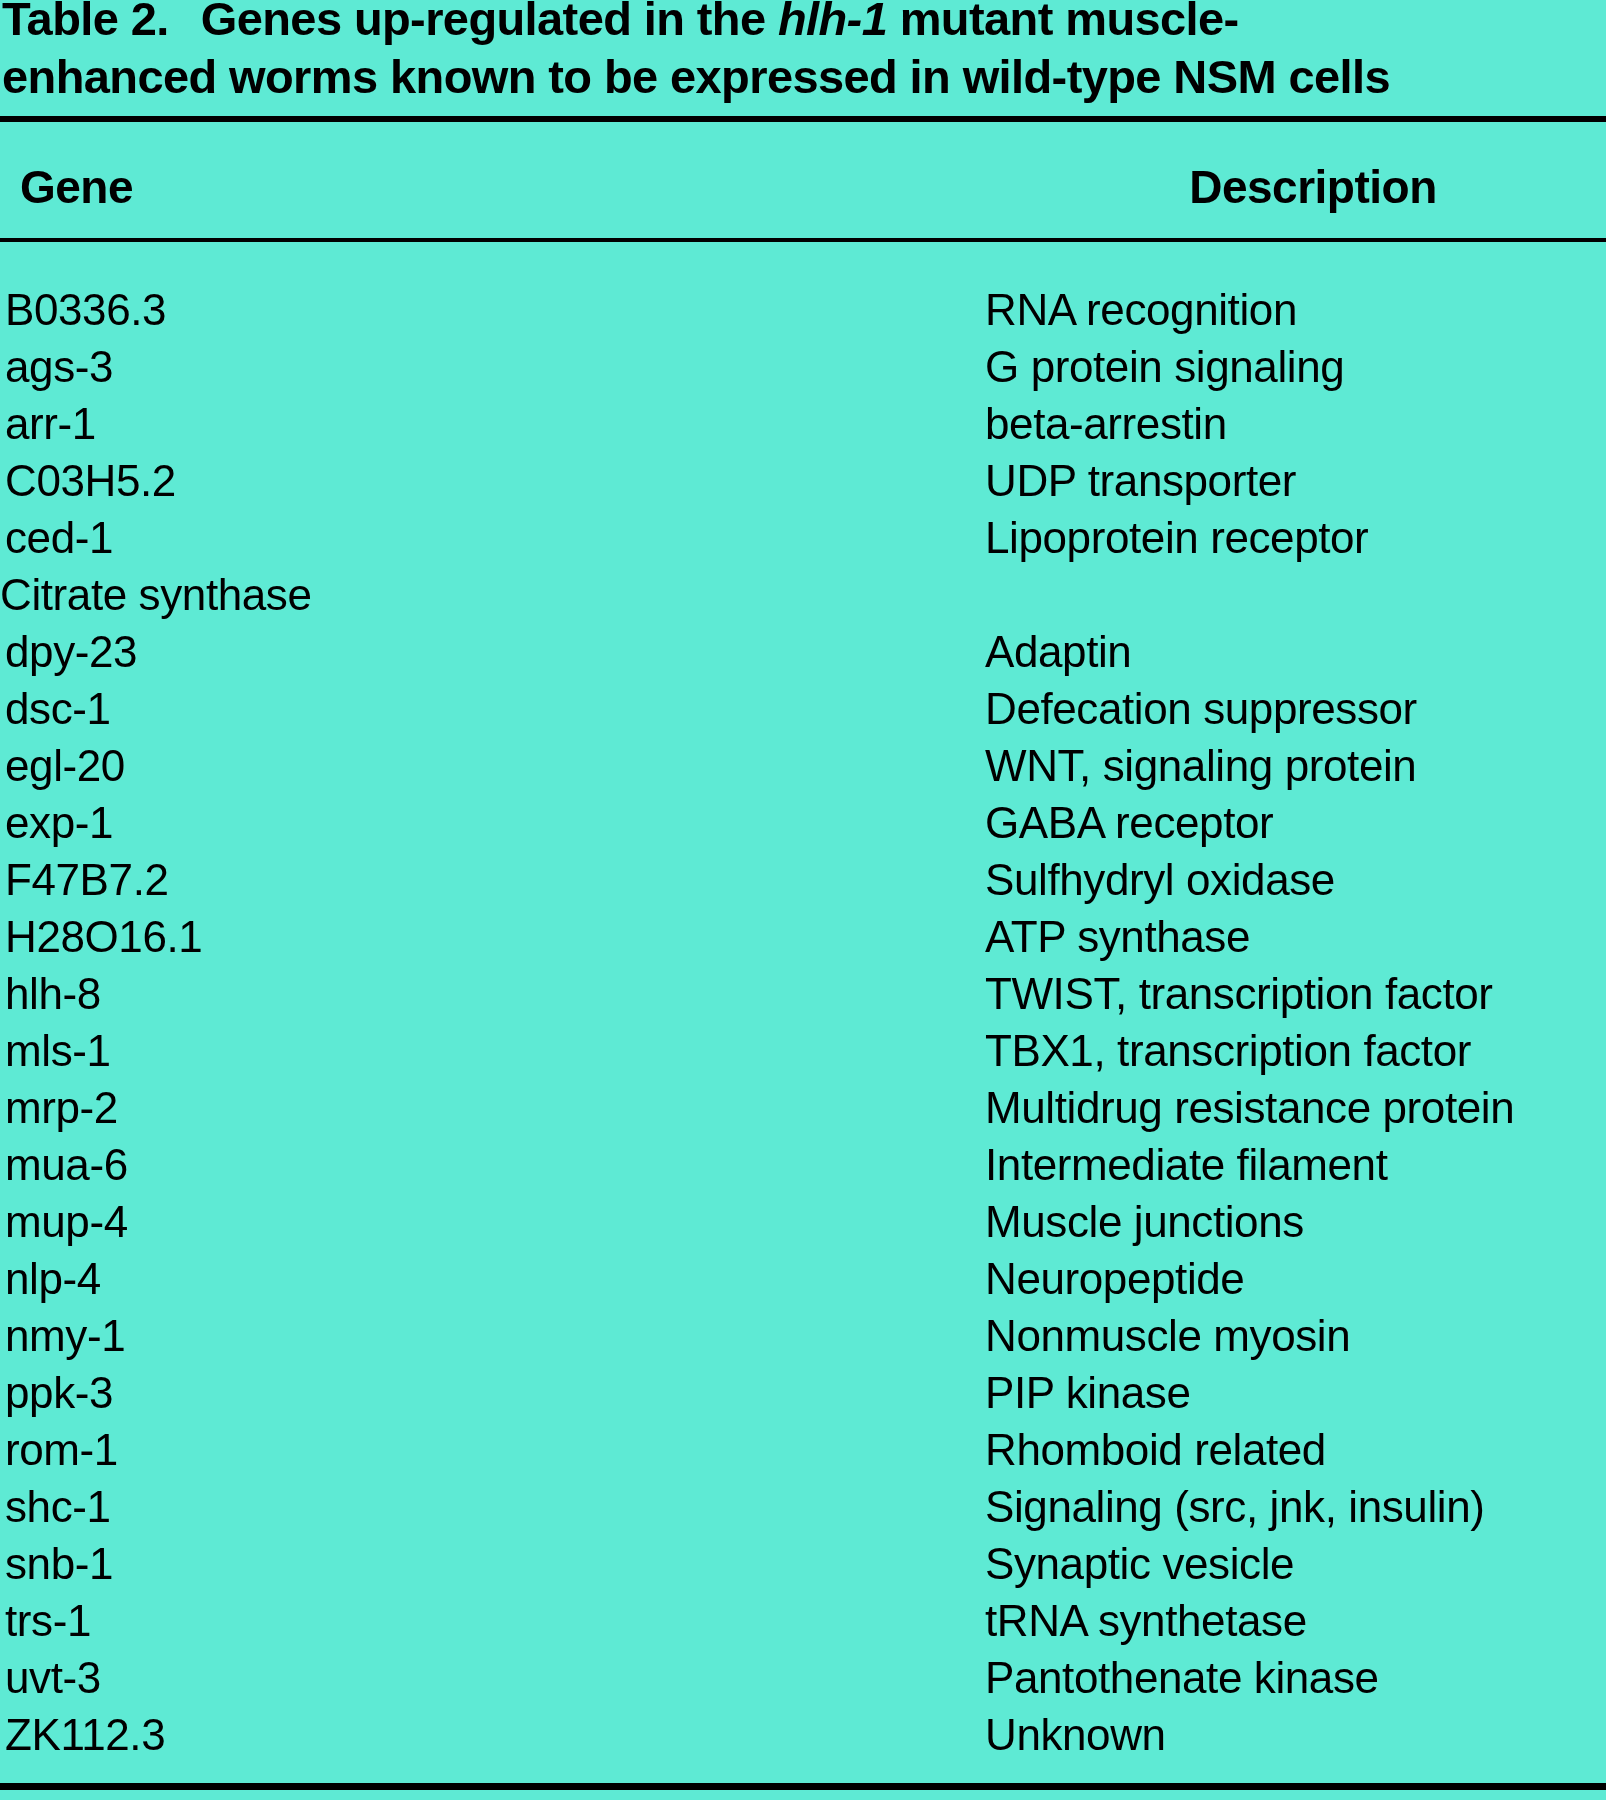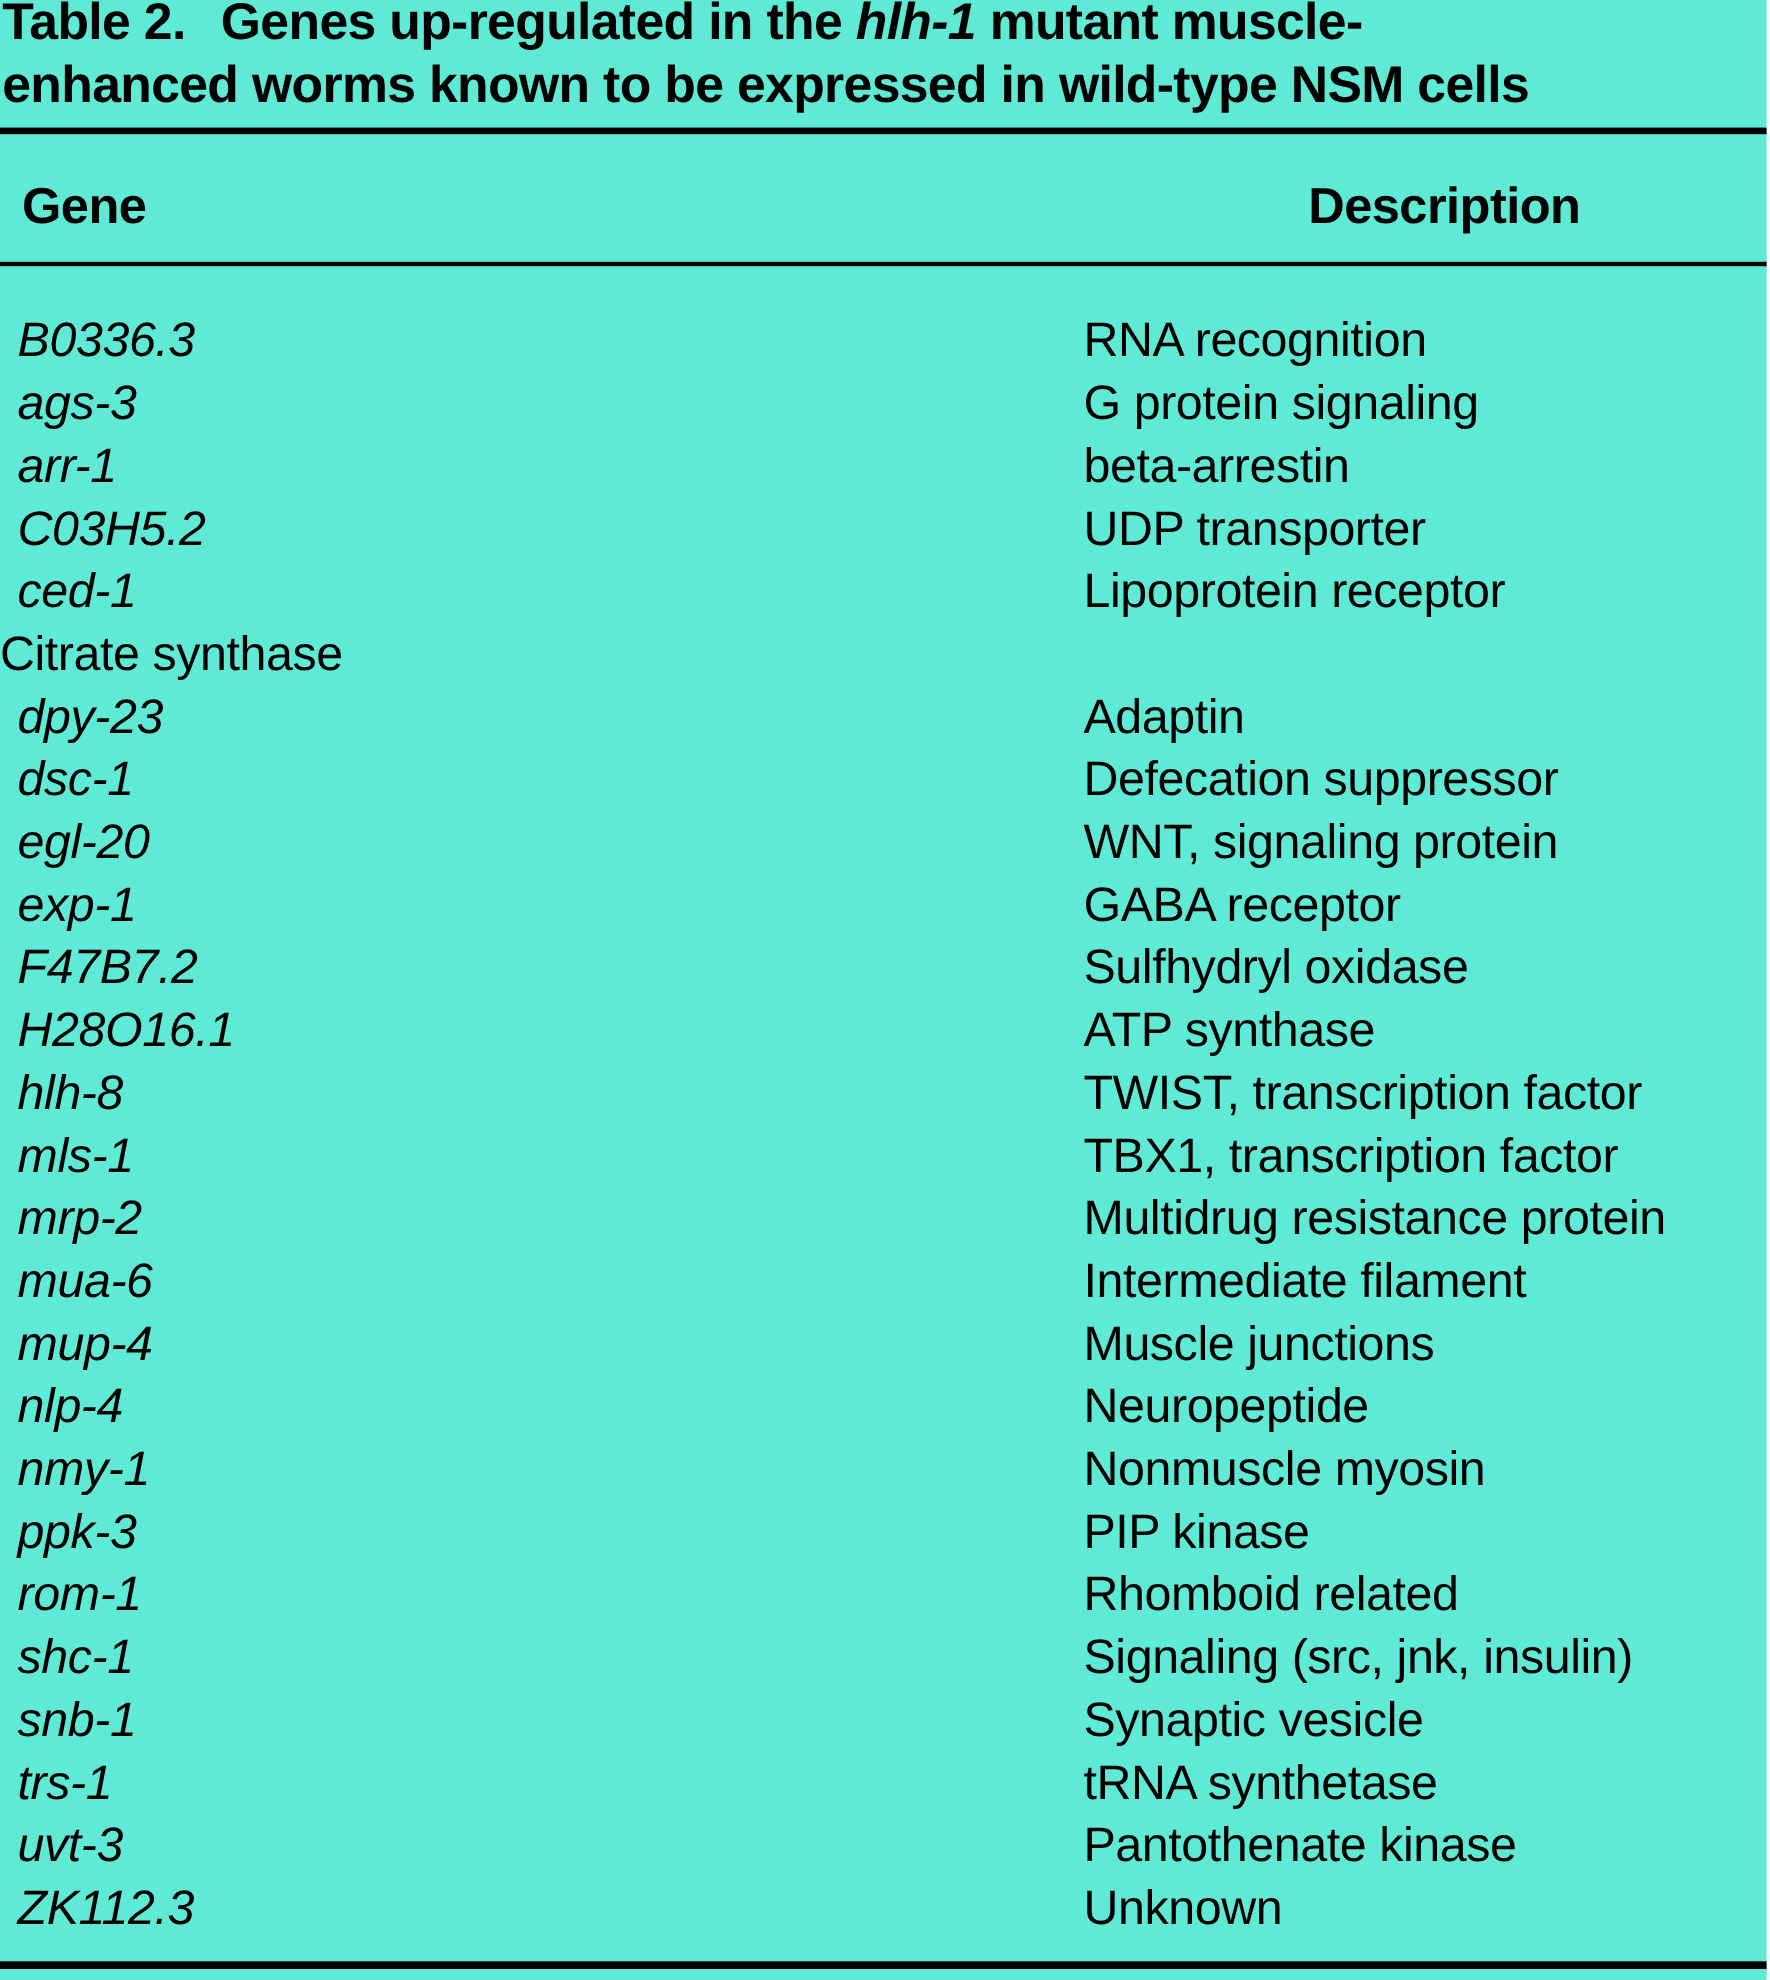--- a/index.html
+++ b/index.html
@@ -69,23 +69,22 @@
   }
   .row {
     display: flex;
     height: 57px;
     font-size: 44px;
     line-height: 57px;
     letter-spacing: -0.4px;
   }
   .row .gene {
     width: 985px;
-    padding-left: 16px;
+    padding-left: 5px;
     box-sizing: border-box;
-    font-style: italic;
   }
   .row .desc {
     flex: 1;
     white-space: nowrap;
   }
 </style>
 </head>
 <body>
 
 <div class="page">

